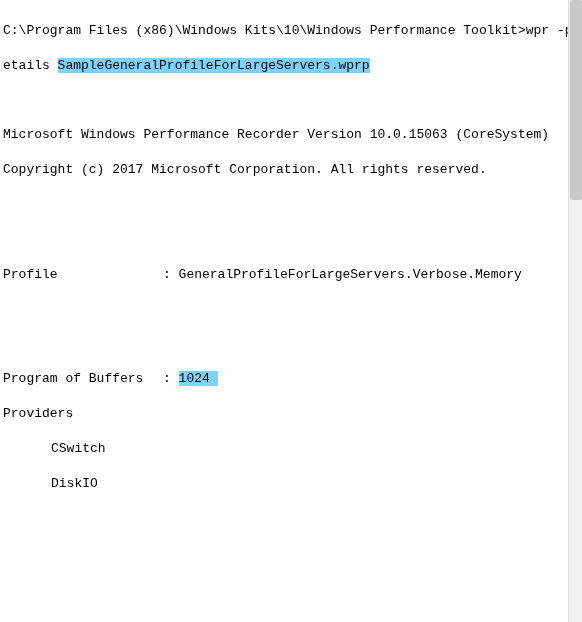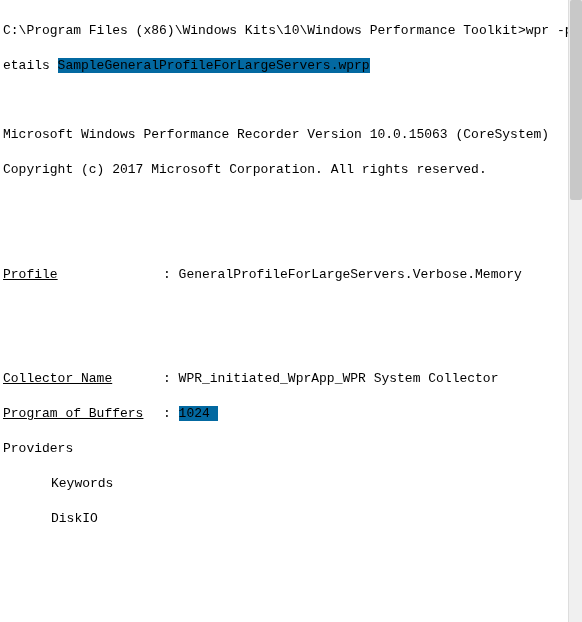--- a/index.html
+++ b/index.html
@@ -15,21 +15,21 @@
     }
     .terminal {
       padding: 4px 3px;
       white-space: pre;
       color: #000;
       width: 568px;
       height: 622px;
       overflow: hidden;
     }
     .highlight {
-      background: #0369a1;
+      background: #7dd3fc;
     }
     .blank-line {
       height: 17px;
     }
     .scrollbar {
       position: absolute;
       right: 0;
       top: 0;
       width: 14px;
       height: 622px;
@@ -41,42 +41,40 @@
       top: 0;
       width: 12px;
       left: 1px;
       height: 200px;
       background: #c8c8c8;
       border-radius: 2px;
     }
     .label-col {
       display: inline-block;
       width: 160px;
-      text-decoration: underline;
     }
     .indent-1 { padding-left: 48px; }
   </style>
 </head>
 <body>
 
 <div class="terminal">
 <div><span>C:\Program Files (x86)\Windows Kits\10\Windows Performance Toolkit&gt;</span><span>wpr -profiled</span></div>
 <div><span>etails </span><span class="highlight">SampleGeneralProfileForLargeServers.wprp</span></div>
 <div class="blank-line"></div>
 <div>Microsoft Windows Performance Recorder Version 10.0.15063 (CoreSystem)</div>
 <div>Copyright (c) 2017 Microsoft Corporation. All rights reserved.</div>
 <div class="blank-line"></div>
 <div class="blank-line"></div>
 <div><span class="label-col">Profile</span><span>: </span><span>GeneralProfileForLargeServers.Verbose.Memory</span></div>
 <div class="blank-line"></div>
 <div class="blank-line"></div>
-<div><span class="label-col">Collector Name</span><span>: </span><span>WPR_initiated_WprApp_WPR System Collector</span></div>
 <div><span class="label-col">Program of Buffers</span><span>: </span><span class="highlight">1024 </span></div>
 <div>Providers</div>
-<div class="indent-1">Keywords</div>
+<div class="indent-1">CSwitch</div>
 <div class="indent-1">DiskIO</div>
 
 
 
 
 
 
 
 
 

